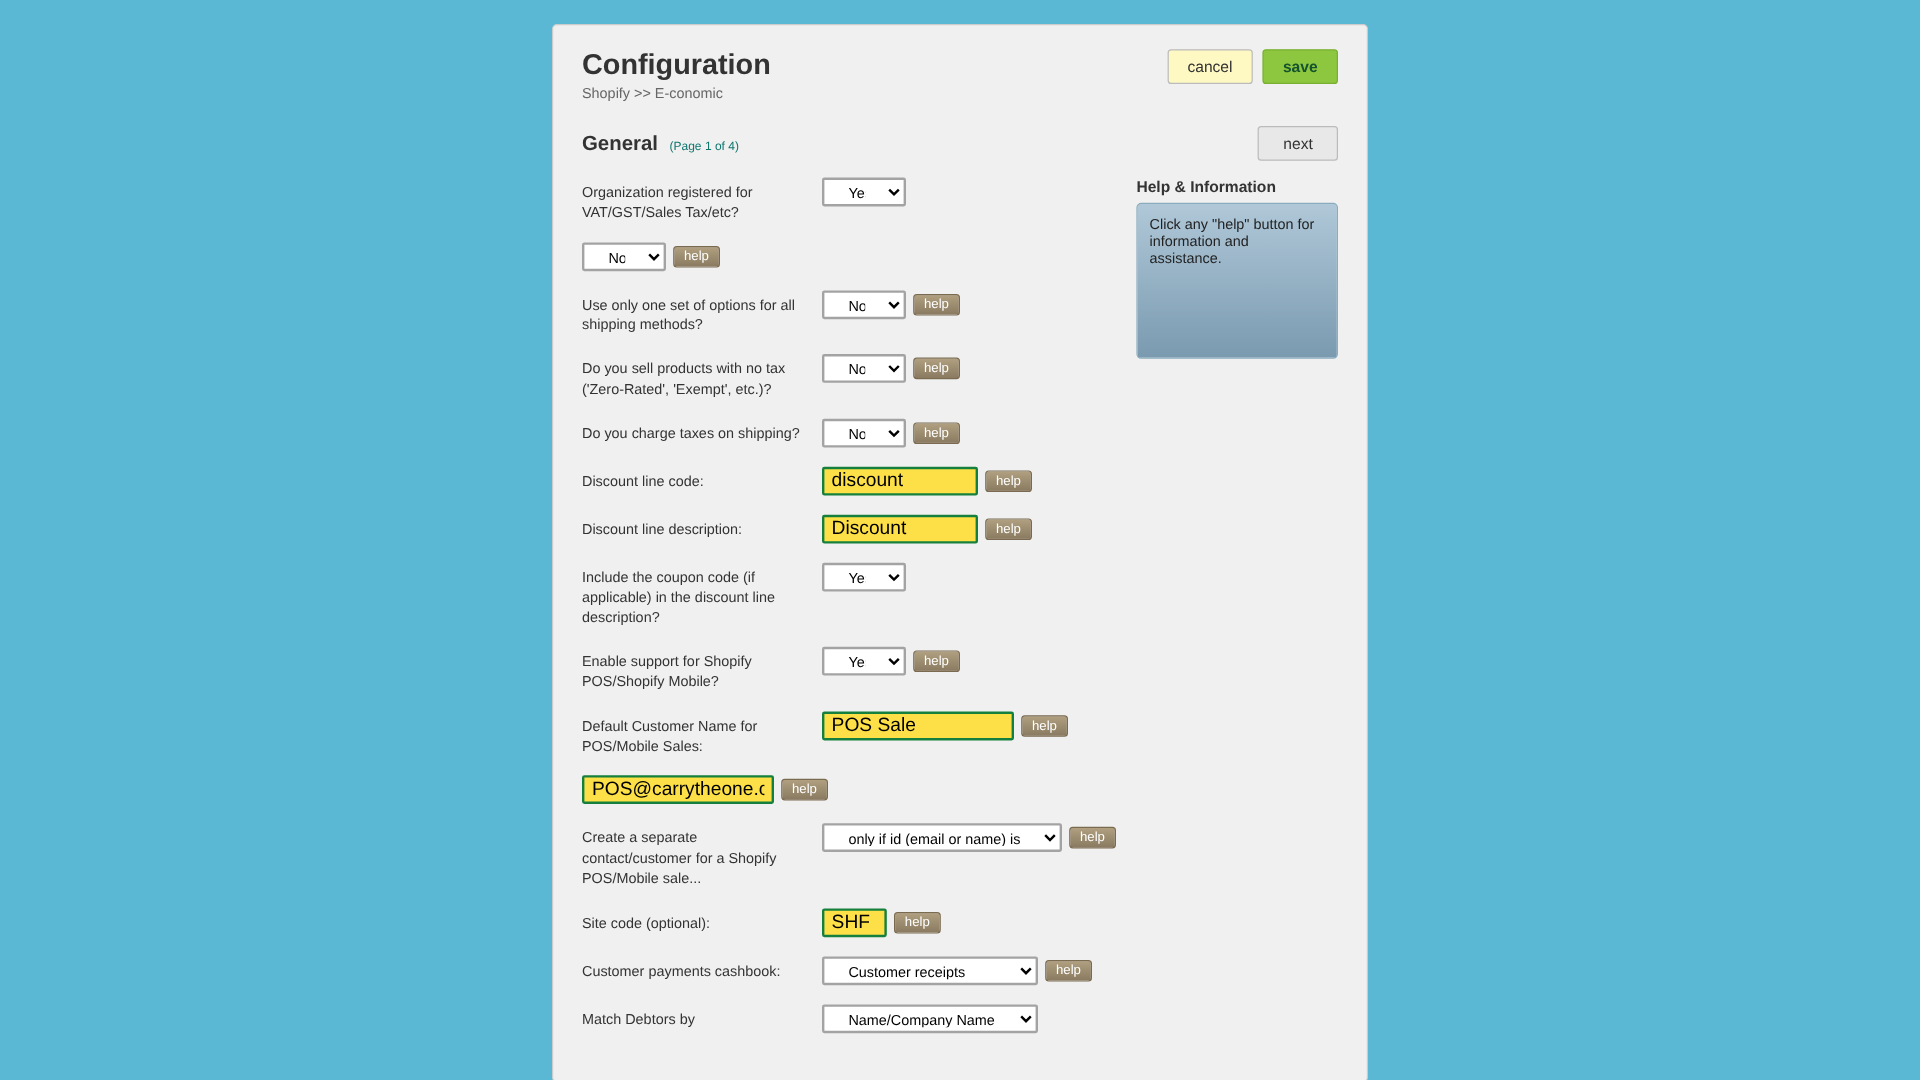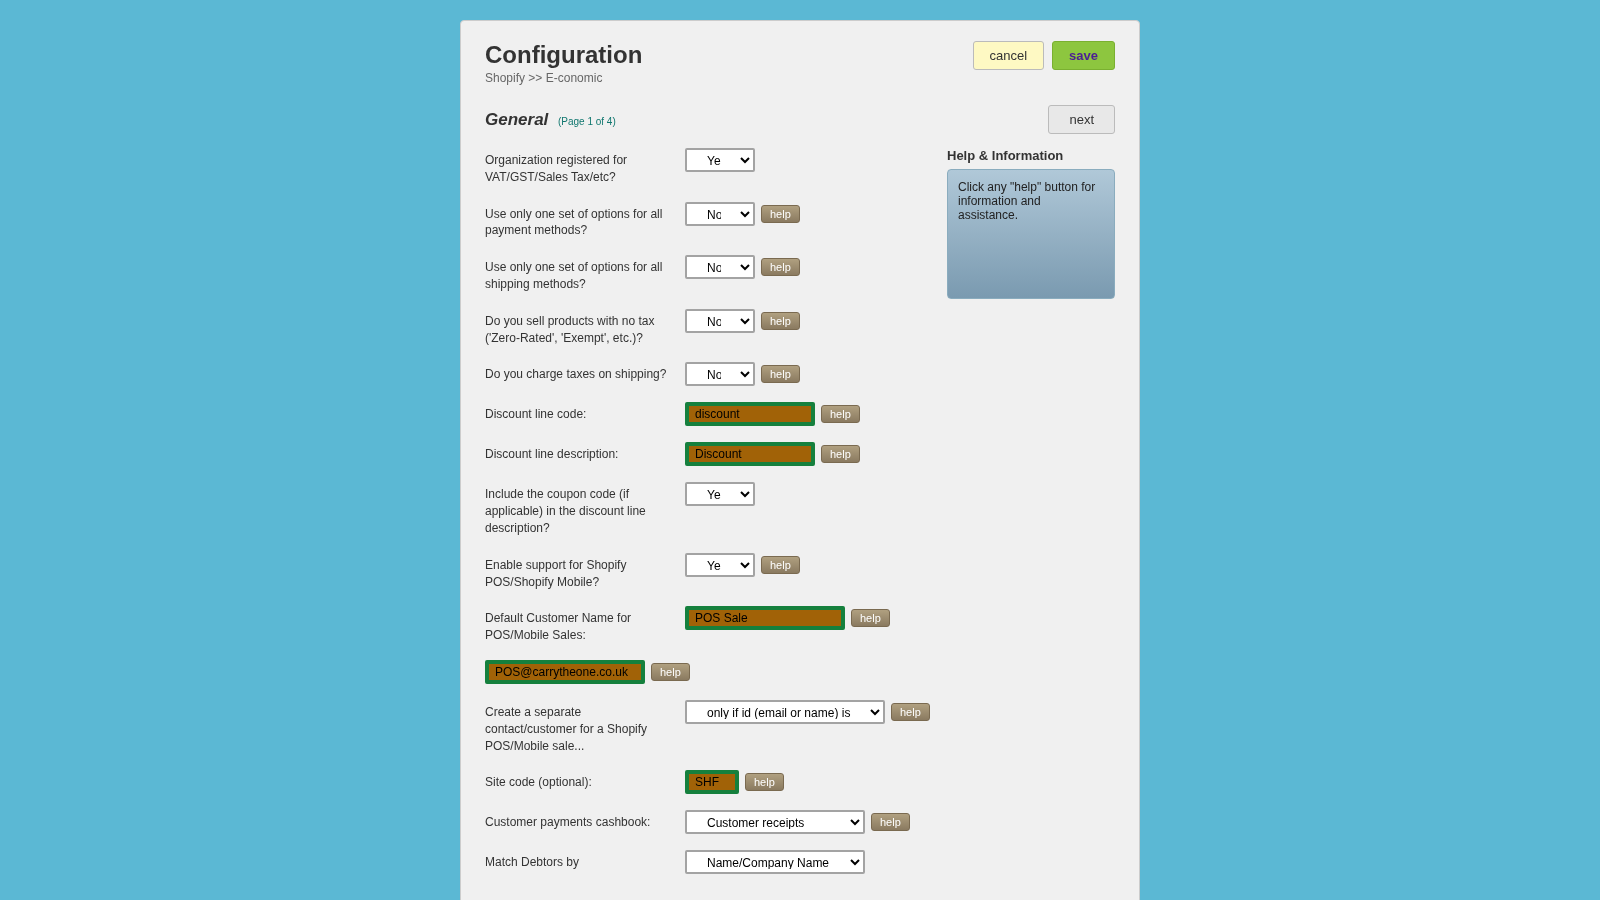--- a/index.html
+++ b/index.html
@@ -53,34 +53,33 @@
       font-size: 13px;
       color: #333;
     }
     .btn-save {
       background: #8dc63f;
       border: 1px solid #7ab030;
       border-radius: 3px;
       padding: 6px 16px;
       cursor: pointer;
       font-size: 13px;
-      color: #4c1d95;
+      color: #14532d;
       font-weight: bold;
     }
     .section-header {
       display: flex;
       justify-content: space-between;
       align-items: center;
       margin-bottom: 14px;
     }
     .section-title {
       font-size: 17px;
       font-weight: bold;
       color: #333;
-      font-style: italic;
     }
     .section-subtitle {
       font-size: 10px;
       color: #0f766e;
       font-weight: normal;
       margin-left: 6px;
     }
     .btn-next {
       background: #e8e8e8;
       border: 1px solid #bbb;
@@ -140,25 +139,25 @@
     .form-select {
       border: 2px solid #a3a3a3;
       background: #fff;
       border-radius: 2px;
       padding: 3px 16px;
       font-size: 12px;
       height: 24px;
       cursor: pointer;
     }
     .form-input {
-      border: 4px solid #15803d;
-      background: #a16207;
+      border: 2px solid #15803d;
+      background: #fde047;
       border-radius: 2px;
       padding: 3px 6px;
-      font-size: 12px;
+      font-size: 16px;
       height: 24px;
     }
     .form-select-sm { width: 70px; }
     .form-select-lg { width: 180px; }
     .form-select-xl { width: 200px; }
     .form-input-sm { width: 54px; }
     .form-input-md { width: 130px; }
     .form-input-lg { width: 160px; }
     .btn-help {
       background: linear-gradient(to bottom, #b0a080, #8a7a60);
@@ -199,21 +198,20 @@
 
       <div class="form-area" id="form-area">
 
       <div class="form-row">
             <div class="form-label">Organization registered for VAT/GST/Sales Tax/etc?</div>
             <div class="form-control-area">
               <select class="form-select form-select-sm"><option value="Yes">Yes</option><option value="No">No</option></select>
             </div>
           </div>
           <div class="form-row">
-            <div class="form-label">Use only one set of options for all payment methods?</div>
             <div class="form-control-area">
               <select class="form-select form-select-sm"><option value="Yes">Yes</option><option value="No" selected="">No</option></select>
               <button class="btn-help">help</button>
             </div>
           </div>
           <div class="form-row">
             <div class="form-label">Use only one set of options for all shipping methods?</div>
             <div class="form-control-area">
               <select class="form-select form-select-sm"><option value="Yes">Yes</option><option value="No" selected="">No</option></select>
               <button class="btn-help">help</button>

